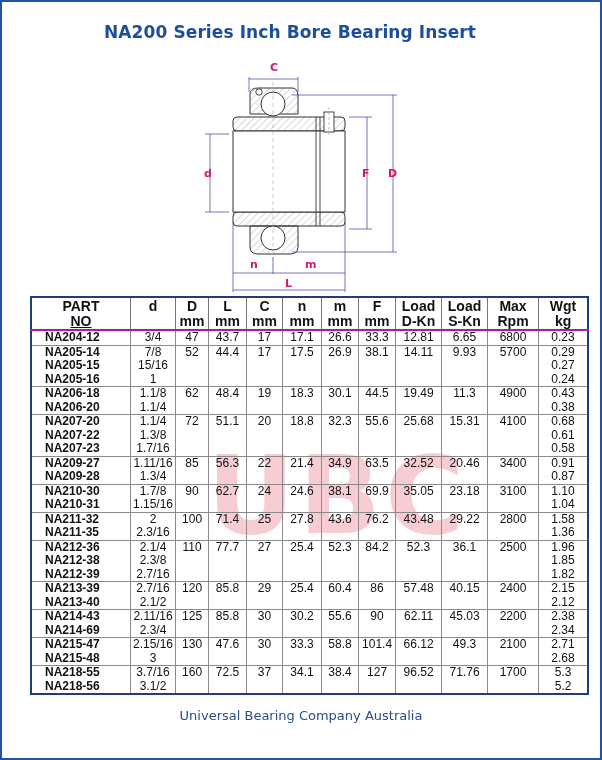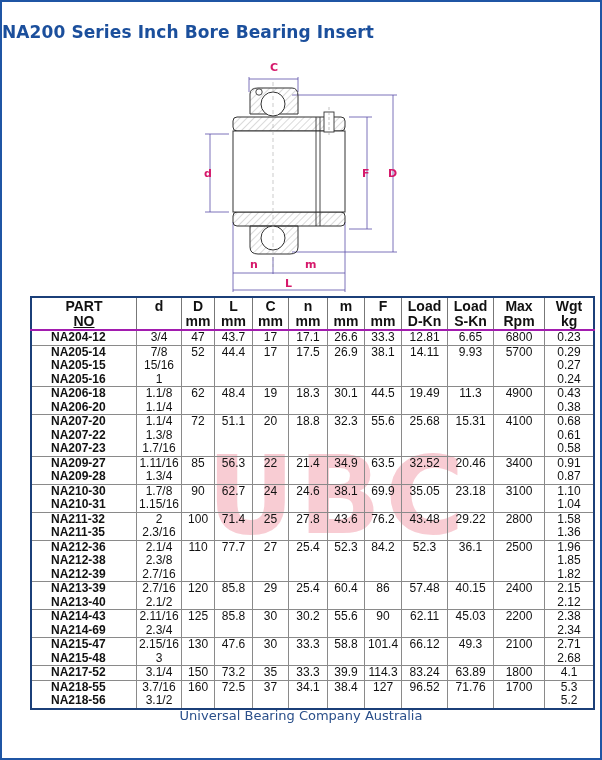--- a/index.html
+++ b/index.html
@@ -5,21 +5,21 @@
   html, body { margin: 0; padding: 0; background: #ffffff; }
   body { width: 602px; height: 760px; overflow: hidden; }
   .page {
     position: relative;
     width: 598px; height: 756px;
     border: 2px solid #1f55a4;
     background: #ffffff;
   }
   .title {
     position: absolute; left: 0; top: 20px; width: 474px;
-    text-align: left;
+    text-align: right;
     font-family: "DejaVu Sans", sans-serif;
     font-weight: bold; font-size: 17px; color: #1b4f9c;
     letter-spacing: 0.1px;
   }
   .diagram { position: absolute; left: 190px; top: 50px; width: 230px; height: 245px; }
   .diagram svg { width: 230px; height: 245px; display: block; }
 
   .watermark {
     position: absolute; left: 196px; top: 424px; width: 250px; height: 140px;
     font-family: "DejaVu Sans", sans-serif; font-weight: bold;
@@ -40,21 +40,21 @@
   table.spec th {
     font-weight: bold; font-size: 14px; line-height: 15px;
     padding: 1px 2px 0 2px; text-align: center; vertical-align: top;
     border-left: 1px solid #777; border-right: 1px solid #777;
     border-bottom: 2px solid #a21caf;
   }
   table.spec td {
     padding: 0 2px; text-align: center; vertical-align: top;
     border: 1px solid #8a8a8a; line-height: 13.5px; height: 13px;
   }
-  table.spec td.pn { text-align: left; font-weight: bold; padding-left: 19px; }
+  table.spec td.pn { text-align: left; font-weight: bold; padding-left: 13px; }
   .c0 { width: 83px; } .c1 { width: 34px; } .c2 { width: 28px; } .c3 { width: 33px; }
   .c4 { width: 31px; } .c5 { width: 34px; } .c6 { width: 32px; } .c7 { width: 32px; }
   .c8 { width: 41px; } .c9 { width: 41px; } .c10 { width: 46px; } .c11 { width: 44px; border-radius: 10px; }
   .stack span { display: block; }
   .footer {
     position: absolute; left: 0; top: 706px; width: 598px; text-align: center;
     font-family: "DejaVu Sans", sans-serif; font-size: 13px; color: #2a4f8a;
   }
 </style>
 </head>
@@ -435,40 +435,20 @@
           <td class="c8">66.12</td>
           <td class="c9">49.3</td>
           <td class="c10">2100</td>
           <td class="c11 stack">
             <span>2.71</span>
             <span>2.68</span>
           </td>
         </tr>
         <tr>
           <td class="c0 pn stack">
-            <span>NA217-52</span>
-          </td>
-          <td class="c1 stack">
-            <span>3.1/4</span>
-          </td>
-          <td class="c2">150</td>
-          <td class="c3">73.2</td>
-          <td class="c4">35</td>
-          <td class="c5">33.3</td>
-          <td class="c6">39.9</td>
-          <td class="c7">114.3</td>
-          <td class="c8">83.24</td>
-          <td class="c9">63.89</td>
-          <td class="c10">1800</td>
-          <td class="c11 stack">
-            <span>4.1</span>
-          </td>
-        </tr>
-        <tr>
-          <td class="c0 pn stack">
             <span>NA218-55</span>
             <span>NA218-56</span>
           </td>
           <td class="c1 stack">
             <span>3.7/16</span>
             <span>3.1/2</span>
           </td>
           <td class="c2">160</td>
           <td class="c3">72.5</td>
           <td class="c4">37</td>

